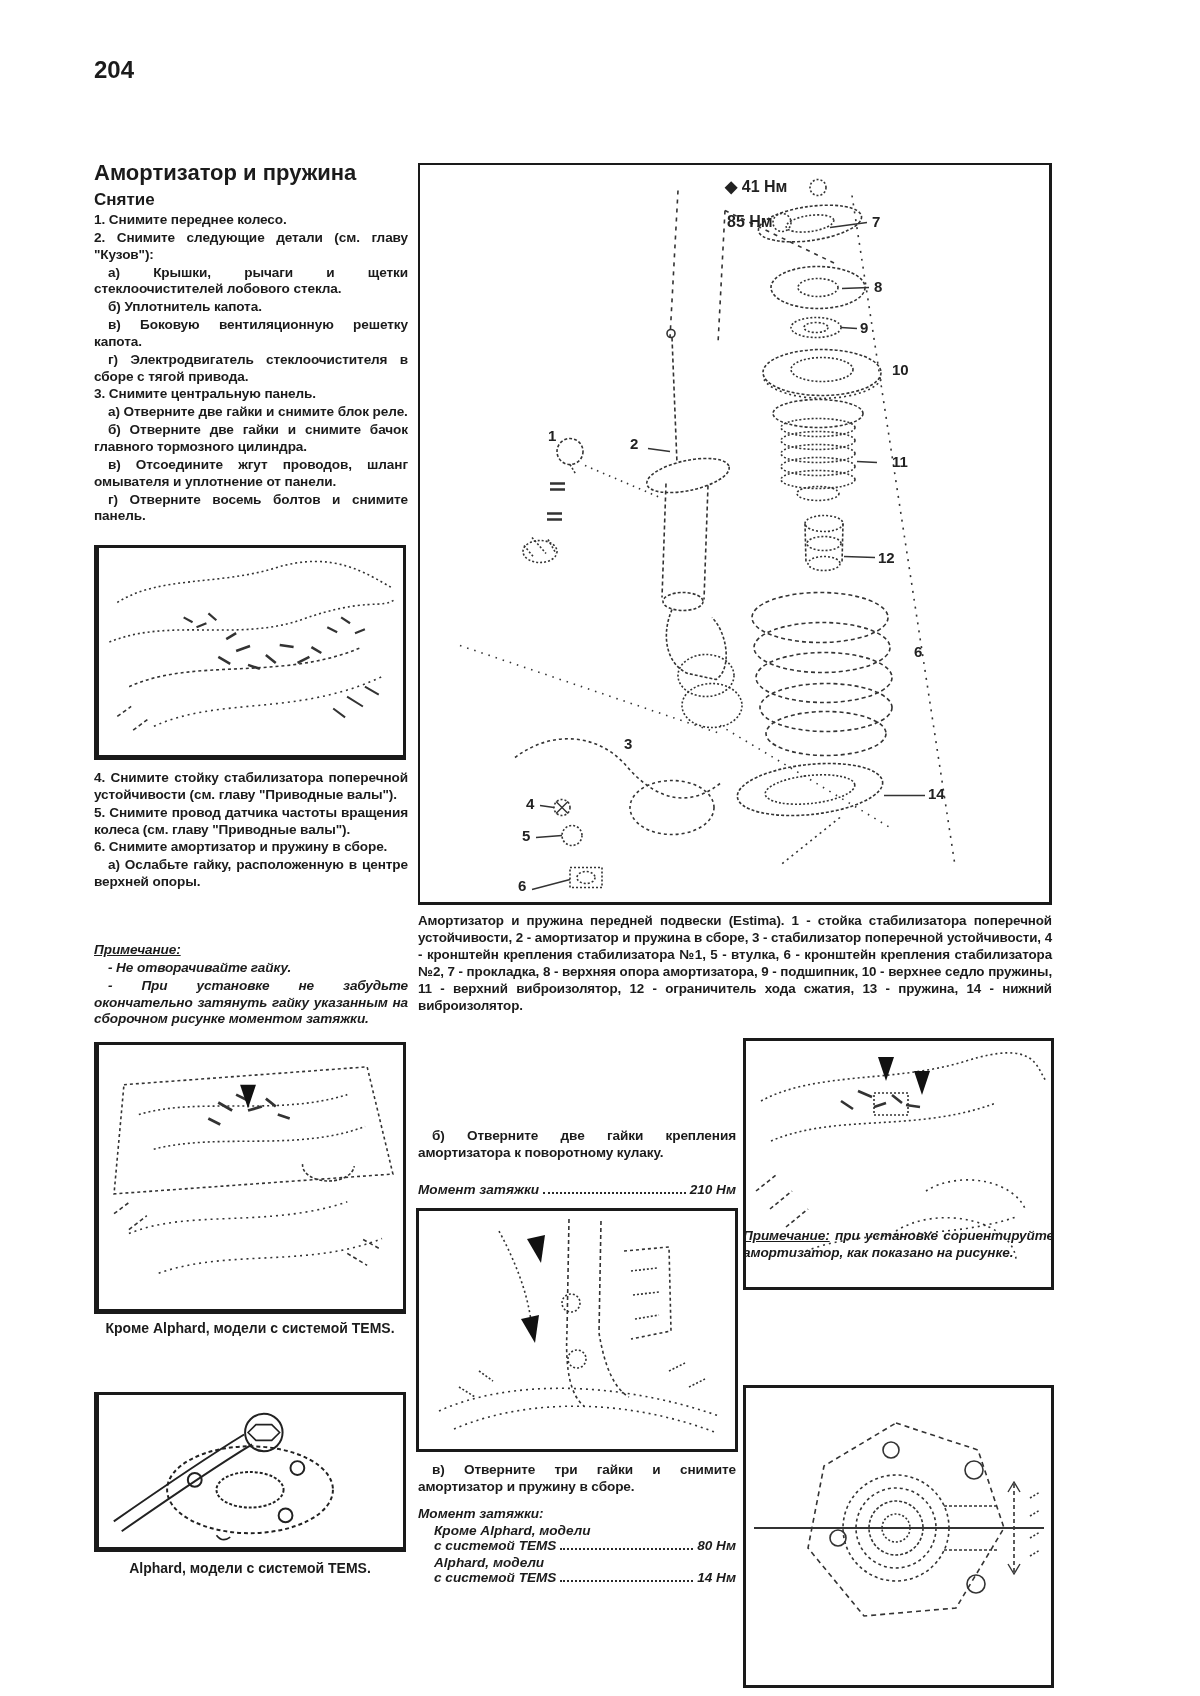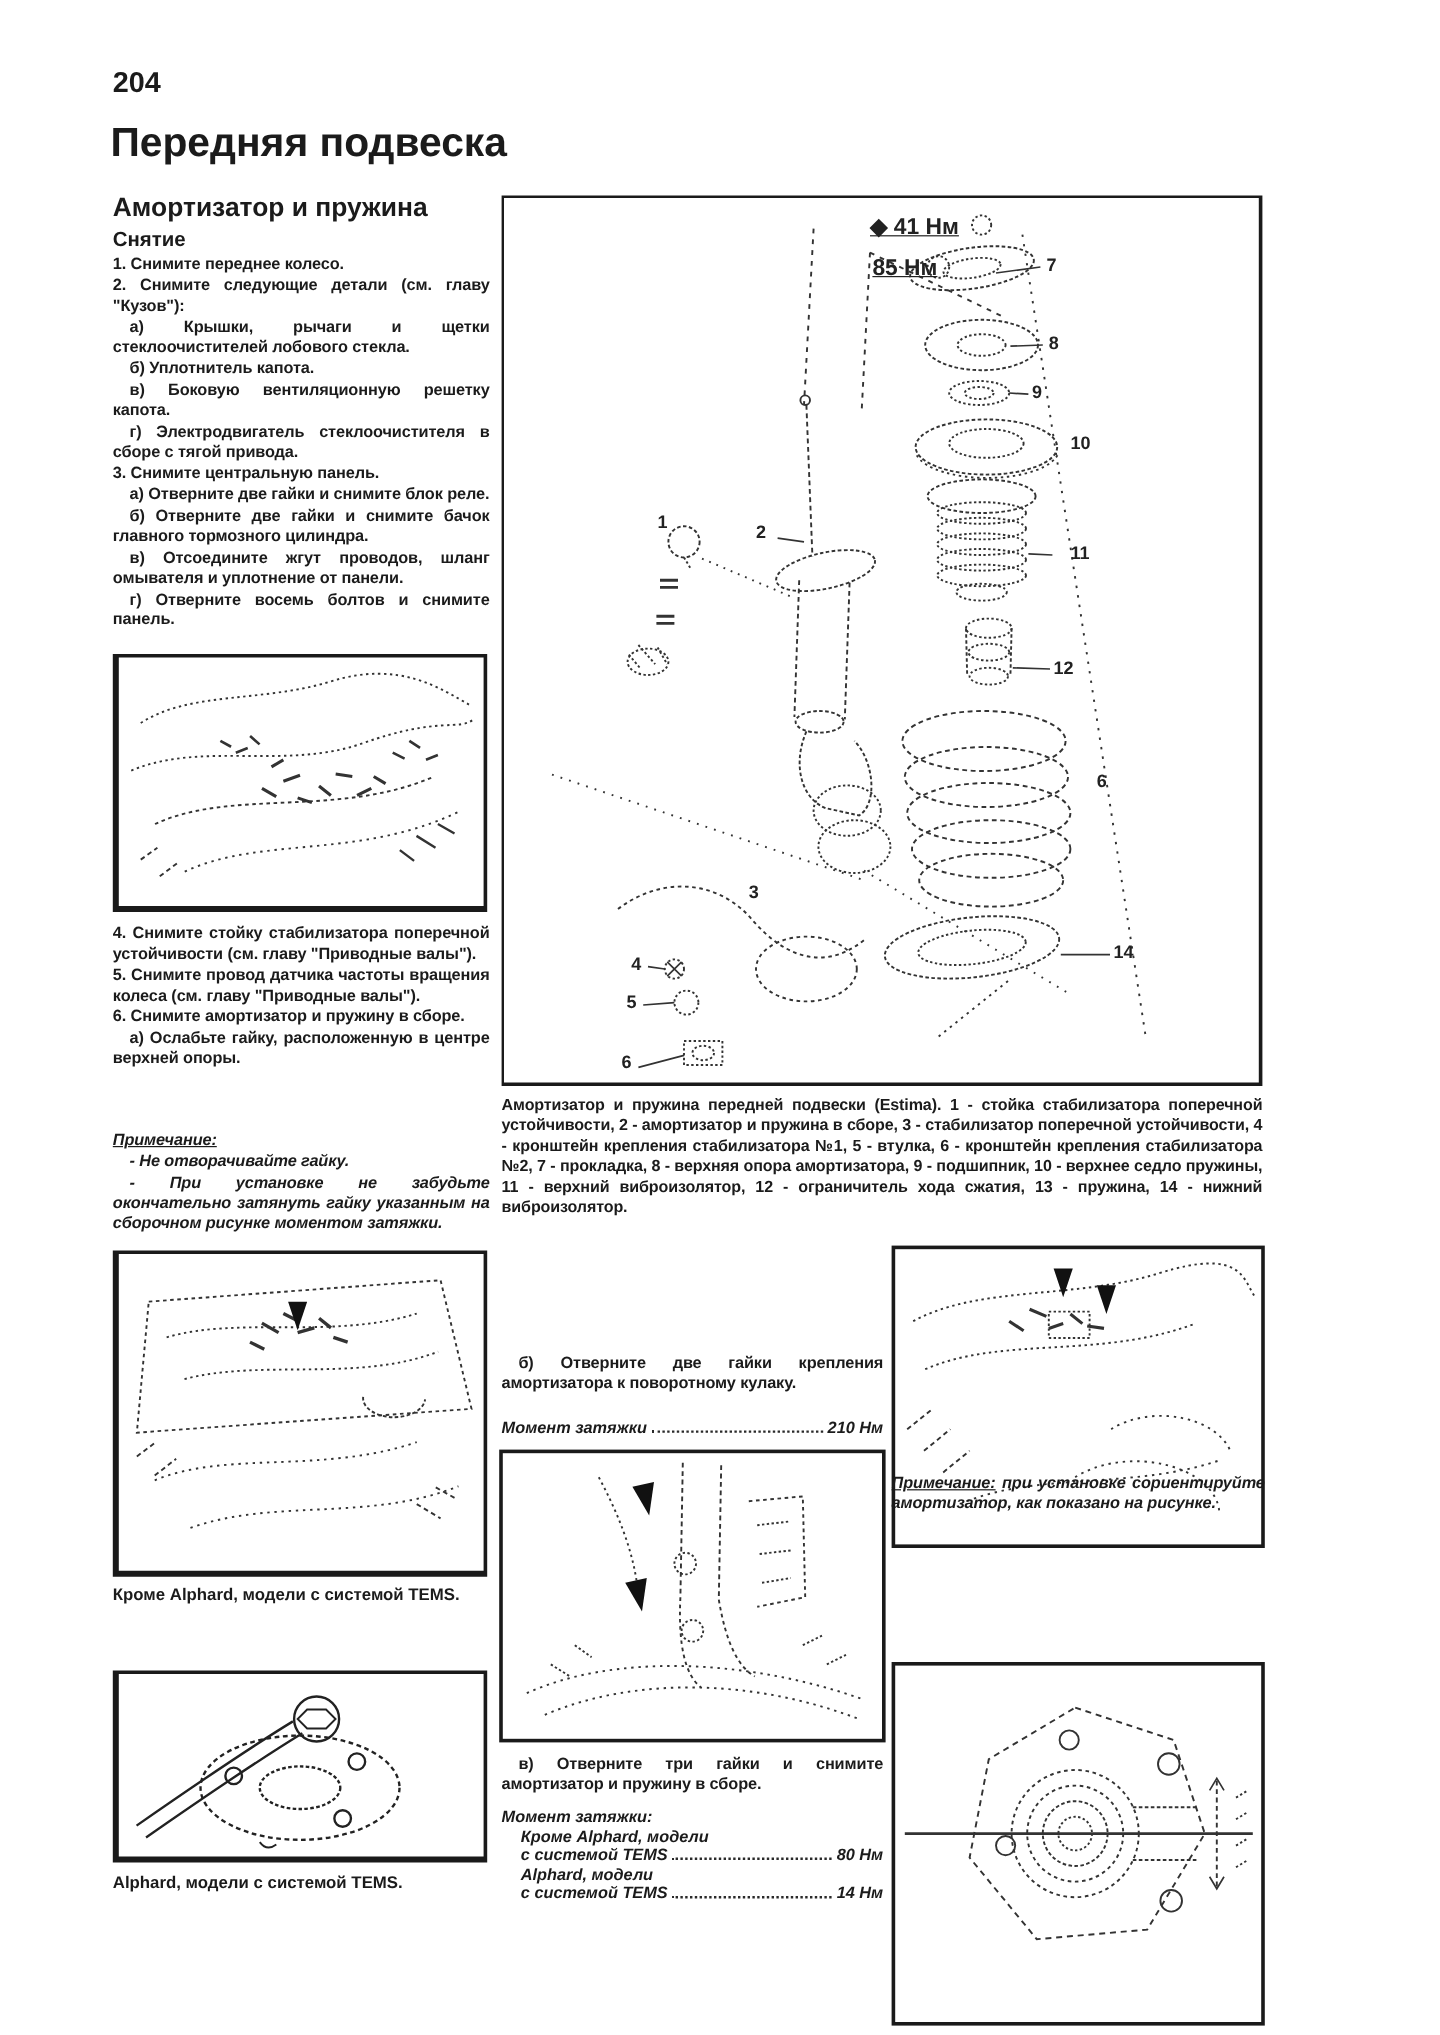--- a/index.html
+++ b/index.html
@@ -9,40 +9,39 @@
   .abs{position:absolute;}
   .pgnum{font-size:24px;font-weight:700;}
   h1.title{font-size:34px;font-weight:700;margin:0;letter-spacing:0;}
   h2.sec{font-size:22px;font-weight:700;margin:0;}
   h3.sub{font-size:17px;font-weight:700;margin:0;}
   .body-txt{font-size:13.6px;line-height:1.24;font-weight:700;text-align:justify;letter-spacing:-0.1px;}
   .body-txt p{margin:0 0 1px 0;}
   .indent{text-indent:14px;}
   .note-lbl{font-style:italic;text-decoration:underline;font-weight:700;}
   .note-it{font-style:italic;font-weight:600;}
-  .caption{font-size:14px;font-weight:600;line-height:1.2;}
+  .caption{font-size:14px;font-weight:600;line-height:1.2;text-align:center;}
   .diag-caption{font-size:13.4px;font-weight:700;line-height:17px;text-align:justify;letter-spacing:-0.1px;}
   .fig{position:absolute;border:3px solid #1a1a1a;background:#fff;box-sizing:border-box;}
   .fig.thickL{border-left-width:5px;border-bottom-width:5px;}
   .fig svg{display:block;width:100%;height:100%;}
   .torq-row{display:flex;align-items:flex-end;font-size:13.6px;}
   .torq-row .lbl{font-style:italic;font-weight:600;white-space:nowrap;text-align:right;}
   .torq-row .leader{flex:1;border-bottom:2px dotted #2a2a2a;margin:0 4px 3px 4px;min-width:20px;}
   .torq-row .val{font-style:italic;font-weight:700;white-space:nowrap;}
   .part-lbl{position:absolute;font-size:15px;font-weight:700;color:#222;}
-  .tq-lbl{position:absolute;font-size:19px;font-weight:700;color:#222;white-space:nowrap;text-decoration:underline;}
+  .tq-lbl{position:absolute;font-size:16px;font-weight:700;color:#222;white-space:nowrap;}
   .it{font-style:italic;}
 </style>
 </head>
 <body>
 
 <div class="page">
 
   <div class="abs pgnum" style="left:78px;top:56px;">204</div>
-  <h1 class="title abs" style="left:76px;top:100px;">Передняя подвеска</h1>
 
   <h2 class="sec abs" style="left:78px;top:160px;">Амортизатор и пружина</h2>
   <h3 class="sub abs" style="left:78px;top:190px;">Снятие</h3>
 
   <div class="abs body-txt" style="left:78px;top:212px;width:314px;">
     <p>1. Снимите переднее колесо.</p>
     <p>2. Снимите следующие детали (см. главу "Кузов"):</p>
     <p class="indent">а) Крышки, рычаги и щетки стеклоочистителей лобового стекла.</p>
     <p class="indent">б) Уплотнитель капота.</p>
     <p class="indent">в) Боковую вентиляционную решетку капота.</p>

